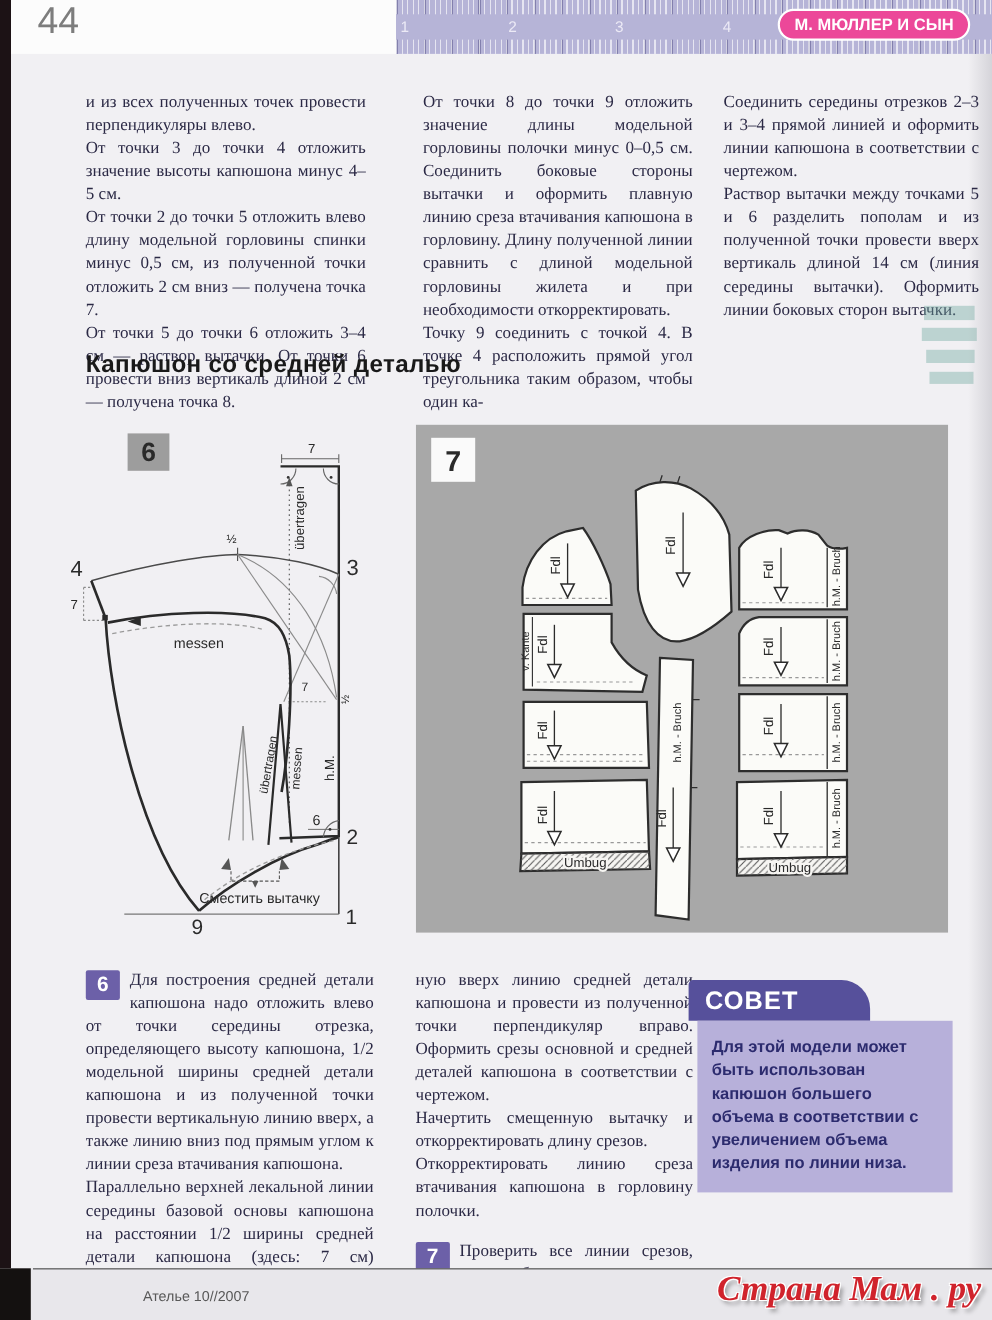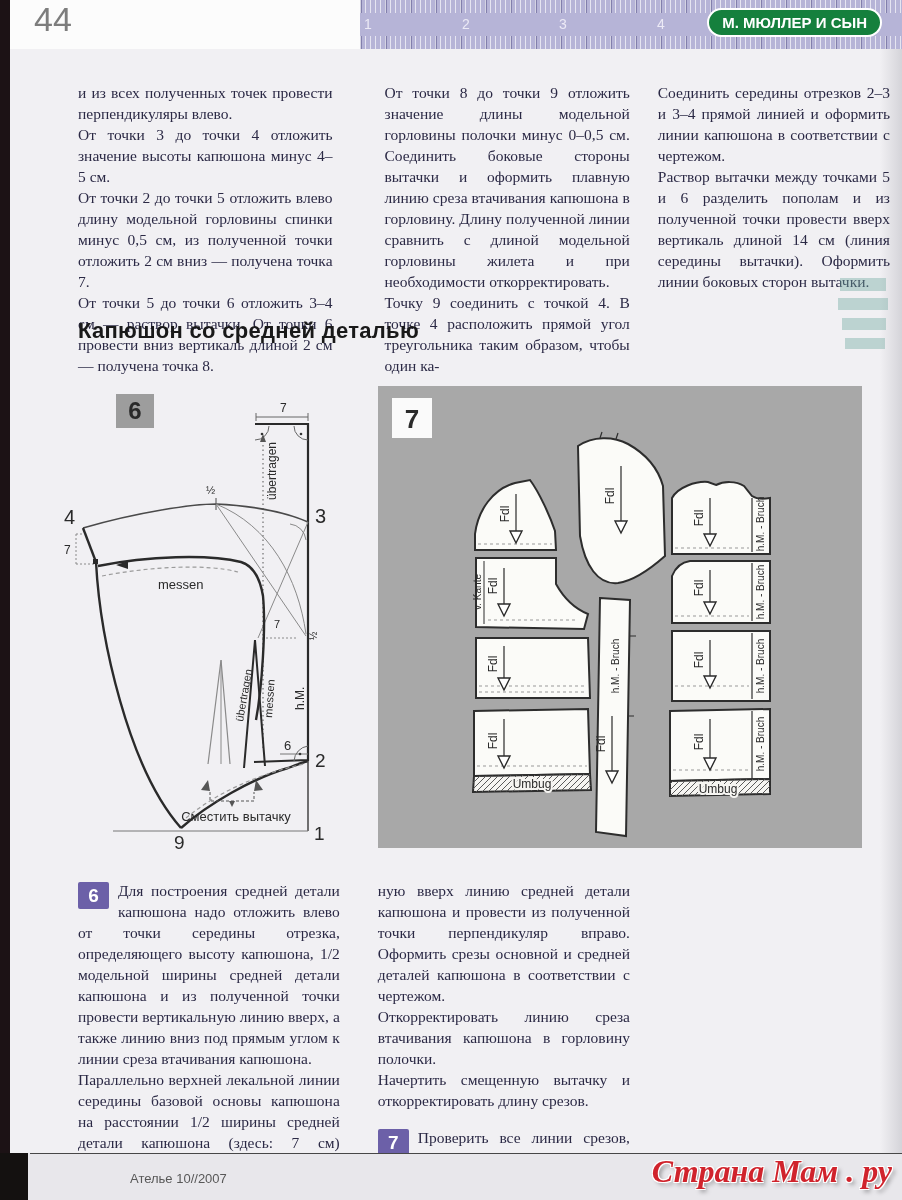--- a/index.html
+++ b/index.html
@@ -14,21 +14,21 @@
   .header-left{width:350px;display:flex;align-items:flex-start;padding-left:24px;gap:14px;box-sizing:border-box;}
   .page-num{font-family:"Liberation Sans",sans-serif;font-size:34px;color:#7d7d7d;font-weight:400;}
   .section-name{font-family:"Liberation Sans",sans-serif;font-weight:bold;font-size:31px;color:#121212;letter-spacing:.5px;}
   .ruler{flex:1;position:relative;background:#b6b4d7;}
   .ticks{position:absolute;left:0;right:0;height:13px;
      background:repeating-linear-gradient(90deg,rgba(255,255,255,.65) 0 1px,rgba(0,0,0,0) 1px 5px),
                 repeating-linear-gradient(90deg,rgba(125,122,168,.9) 0 2px,rgba(0,0,0,0) 2px 25px);}
   .ticks-top{top:0;} .ticks-bottom{bottom:0;}
   .ruler-num{position:absolute;top:16px;font-family:"Liberation Sans",sans-serif;font-size:14px;color:#eceaf6;}
   .brand-badge{position:absolute;right:20px;top:8px;padding:4px 13px;border:2px solid #fff;border-radius:15px;
-     background:#15803d;color:#fff;font-family:"Liberation Sans",sans-serif;font-weight:bold;font-size:15px;}
+     background:#ec4899;color:#fff;font-family:"Liberation Sans",sans-serif;font-weight:bold;font-size:15px;}
   
   .intro{position:absolute;left:78px;top:82px;width:812px;display:flex;gap:28px;}
   .col{text-align:justify;font-size:15.5px;line-height:21px;color:#2b2945;}
   .col p{margin:0;}
   .c1{width:274px;} .c2{width:264px;margin-left:24px;} .c3{width:250px;}
   .section-title{position:absolute;left:78px;top:318px;font-family:"Liberation Sans",sans-serif;
      font-weight:bold;font-size:22px;color:#191919;letter-spacing:.3px;}
   
   .fig6{position:absolute;left:58px;top:388px;}
   .fig7{position:absolute;left:378px;top:386px;}
@@ -298,31 +298,35 @@
   </svg>
 
   <div class="steps">
     <div class="col c1">
       <span class="step-badge">6</span>
       <p>Для построения средней детали капюшона надо отложить влево от точки середины отрезка, определяющего высоту капюшона, 1/2 модельной ширины средней детали капюшона и из полученной точки провести вертикальную линию вверх, а также линию вниз под прямым углом к линии среза втачивания капюшона.</p>
       <p>Параллельно верхней лекальной линии середины базовой основы капюшона на расстоянии 1/2 ширины средней детали капюшона (здесь: 7 см) провести модельную линию капюшона. Длину этой линии измерить, перенести на продлен-</p>
     </div>
     <div class="col c2">
       <p>ную вверх линию средней детали капюшона и провести из полученной точки перпендикуляр вправо. Оформить срезы основной и средней деталей капюшона в соответствии с чертежом.</p>
+      <p>Начертить смещенную вытачку и откорректировать длину срезов.</p>
       <p>Откорректировать линию среза втачивания капюшона в горловину полочки.</p>
-      <p>Начертить смещенную вытачку и откорректировать длину срезов.</p>
       <div class="step7-block">
         <span class="step-badge">7</span>
         <p>Проверить все линии срезов, при необходимости выровнять их.</p>
         <p>Выровнять линии низа и указать направление нити основы — под прямым углом к линии талии.</p>
 
       </div>
     </div>
   </div>
 
+  <div class="tip">
+    <div class="tip-header">СОВЕТ</div>
+    <div class="tip-body">Для этой модели может быть использован капюшон большего объема в соответствии с увеличением объема изделия по линии низа.</div>
+  </div>
 
   <div class="footer">
     <div class="footer-rule"></div>
     <span class="issue">Ателье 10//2007</span>
     <span class="watermark">Страна Мам . ру</span>
   </div>
   <div class="spine-bottom"></div>
 </div>
 
 </body></html>

